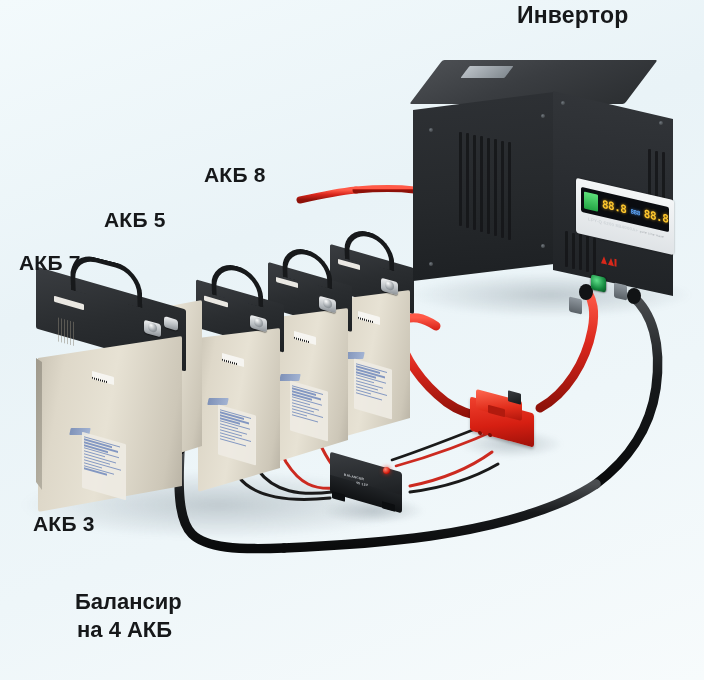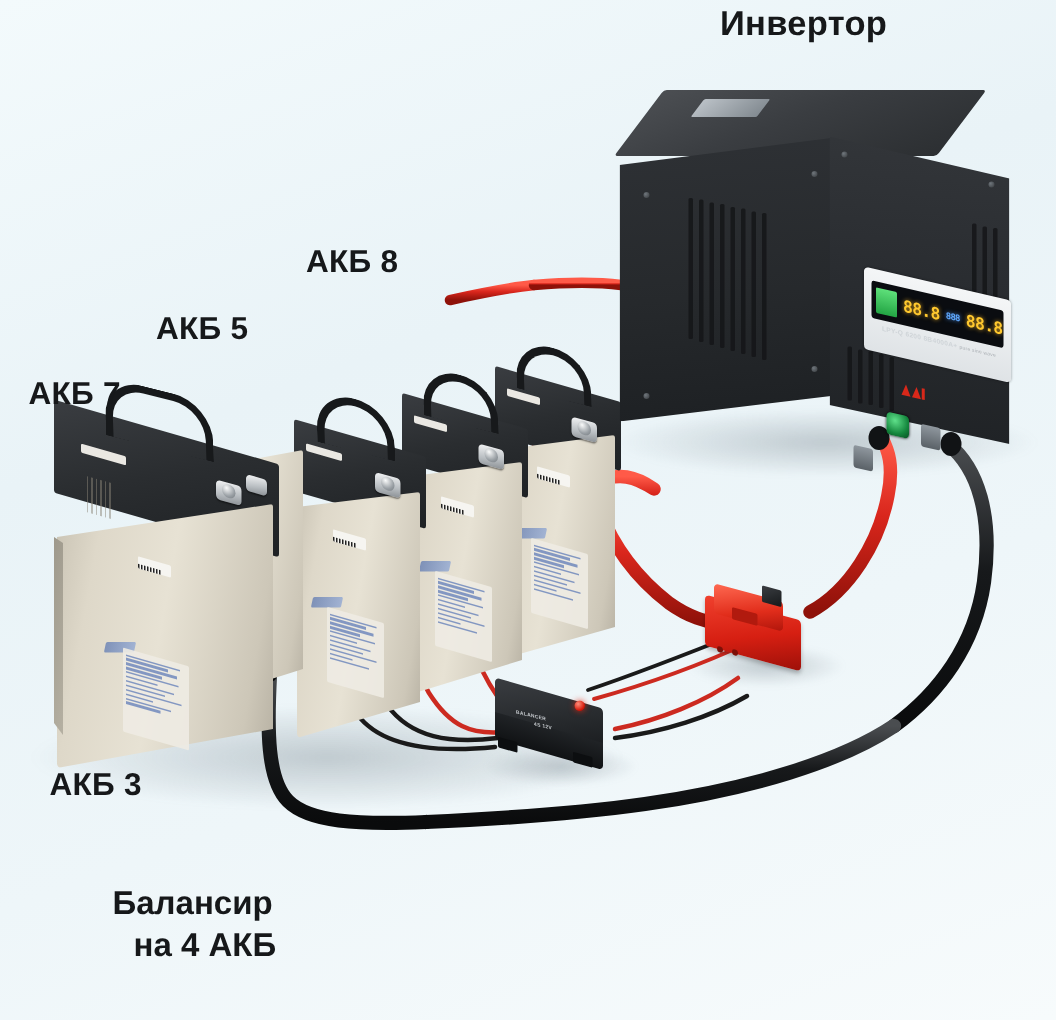--- a/index.html
+++ b/index.html
@@ -19,29 +19,29 @@
 
   
   .lbl{
     position:absolute;
     font-weight:bold;
     color:#16181a;
     white-space:nowrap;
     letter-spacing:.2px;
     z-index:60;
   }
-  #lbl-inverter{left:480px;top:2px;font-size:23px;}
+  #lbl-inverter{left:517px;top:2px;font-size:23px;}
   #lbl-akb4{left:204px;top:163px;font-size:21px;}
   #lbl-akb2{left:104px;top:208px;font-size:21px;}
   #lbl-akb1{left:19px;top:251px;font-size:21px;}
   #lbl-akb3{left:33px;top:512px;font-size:21px;}
   #lbl-fuse{left:448px;top:572px;font-size:21px;}
   #lbl-bal{position:absolute;left:75px;top:588px;font-size:22px;font-weight:bold;
            color:#16181a;line-height:1.26;z-index:60;}
-  #lbl-bal .l2{display:block;margin-left:14px;}
+  #lbl-bal .l2{display:block;margin-left:2px;}
 
   
   .shp{position:absolute;}
 
   
   #inverter{left:413px;top:60px;width:262px;height:252px;z-index:30;}
   .inv-top{
     position:absolute;left:13px;top:0;width:215px;height:44px;
     background:linear-gradient(150deg,#4b4e52 0%,#3a3d41 45%,#2c2f32 100%);
     transform:skewX(-37deg);

